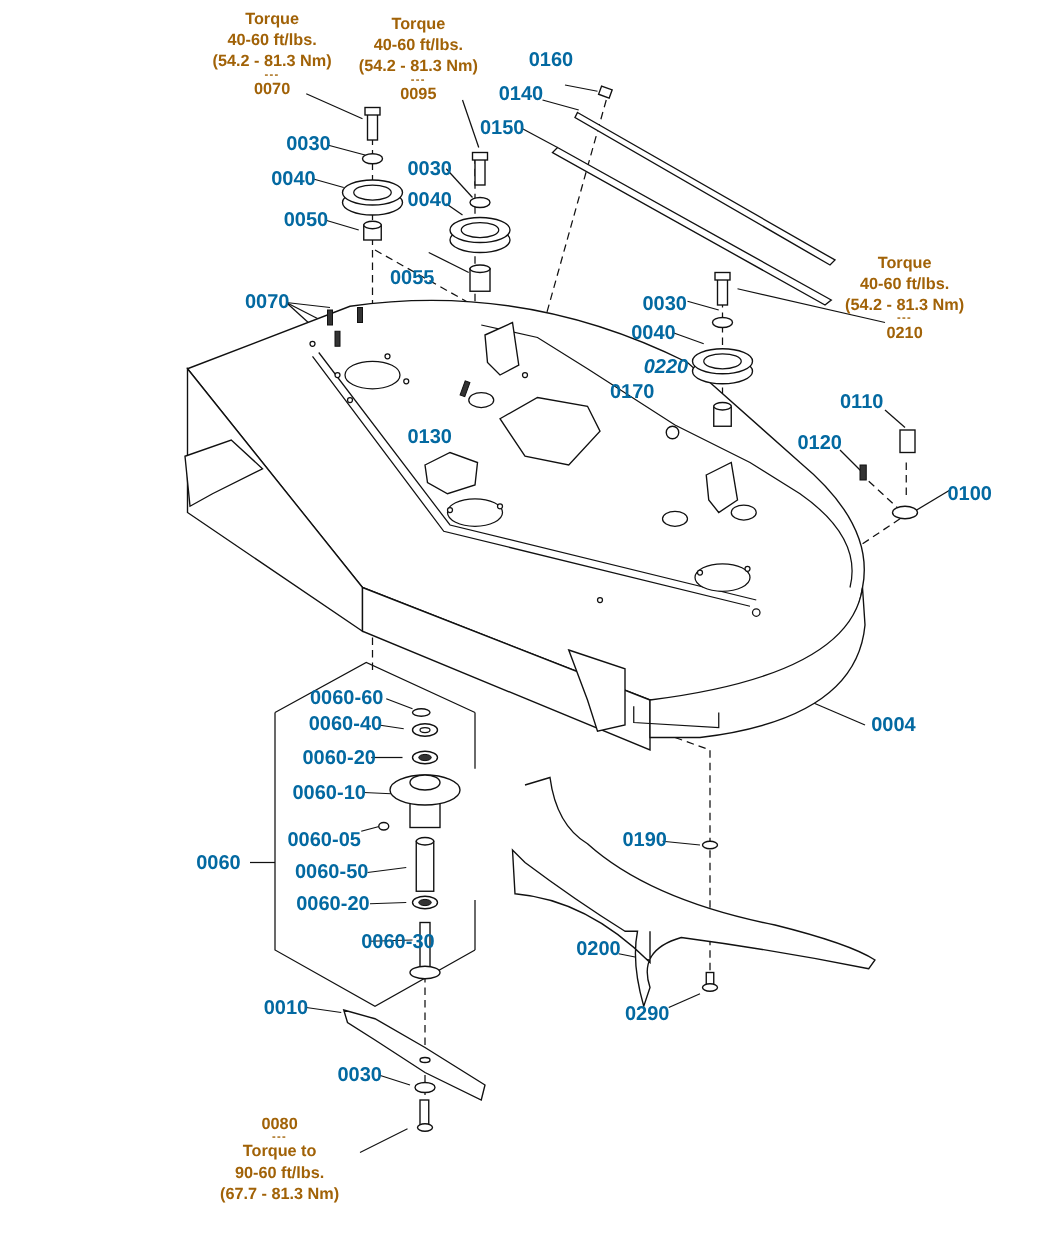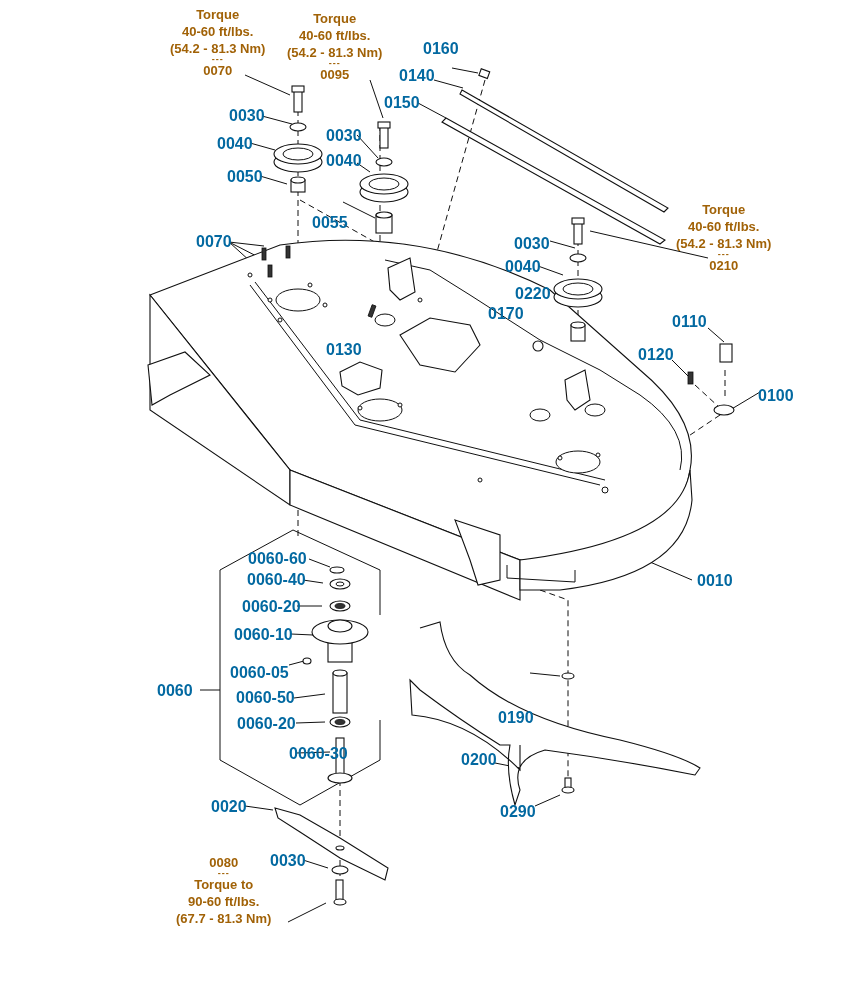--- a/index.html
+++ b/index.html
@@ -215,55 +215,55 @@
   <span class="dash">---</span>
   <span>0095</span>
 </div>
 <div class="note" style="left:676px; top:201px;">
   <span>Torque</span><br>
   <span>40-60 ft/lbs.</span><br>
   <span>(54.2 - 81.3 Nm)</span>
   <span class="dash">---</span>
   <span>0210</span>
 </div>
-<div class="note" style="left:176px; top:854px;">
+<div class="note" style="left:176px; top:890px;">
   <span>0080</span>
   <span class="dash">---</span>
   <span>Torque to</span><br>
   <span>90-60 ft/lbs.</span><br>
   <span>(67.7 - 81.3 Nm)</span>
 </div>
 
 <span class="lbl" style="left:423px; top:41px;">0160</span>
 <span class="lbl" style="left:399px; top:68px;">0140</span>
 <span class="lbl" style="left:384px; top:95px;">0150</span>
 <span class="lbl" style="left:229px; top:108px;">0030</span>
 <span class="lbl" style="left:217px; top:136px;">0040</span>
 <span class="lbl" style="left:227px; top:169px;">0050</span>
 <span class="lbl" style="left:326px; top:128px;">0030</span>
 <span class="lbl" style="left:326px; top:153px;">0040</span>
 <span class="lbl" style="left:312px; top:190px;margin-top:25px;">0055</span>
 <span class="lbl" style="left:196px; top:234px;">0070</span>
 <span class="lbl" style="left:326px; top:342px;">0130</span>
 <span class="lbl" style="left:514px; top:236px;">0030</span>
 <span class="lbl" style="left:505px; top:259px;">0040</span>
-<span class="lbl" style="left:515px; top:286px;">0220</span>
+<span class="lbl" style="left:515px; top:286px;font-style:italic;">0220</span>
 <span class="lbl" style="left:488px; top:306px;">0170</span>
 <span class="lbl" style="left:672px; top:314px;">0110</span>
 <span class="lbl" style="left:638px; top:347px;">0120</span>
 <span class="lbl" style="left:758px; top:378px;margin-top:10px;">0100</span>
-<span class="lbl" style="left:697px; top:573px;">0010</span>
+<span class="lbl" style="left:697px; top:573px;">0004</span>
 
 <span class="lbl" style="left:157px; top:683px;">0060</span>
 <span class="lbl" style="left:248px; top:551px;">0060-60</span>
 <span class="lbl" style="left:247px; top:572px;">0060-40</span>
 <span class="lbl" style="left:242px; top:599px;">0060-20</span>
 <span class="lbl" style="left:234px; top:627px;">0060-10</span>
 <span class="lbl" style="left:230px; top:665px;">0060-05</span>
 <span class="lbl" style="left:236px; top:690px;">0060-50</span>
 <span class="lbl" style="left:237px; top:716px;">0060-20</span>
 <span class="lbl" style="left:241px; top:746px;margin-left:48px;">0060-30</span>
 
-<span class="lbl" style="left:211px; top:799px;">0020</span>
+<span class="lbl" style="left:211px; top:799px;">0010</span>
 <span class="lbl" style="left:270px; top:853px;">0030</span>
-<span class="lbl" style="left:498px; top:665px;margin-top:45px;">0190</span>
+<span class="lbl" style="left:498px; top:665px;">0190</span>
 <span class="lbl" style="left:461px; top:752px;">0200</span>
 <span class="lbl" style="left:500px; top:804px;">0290</span>
 
 </body></html>

